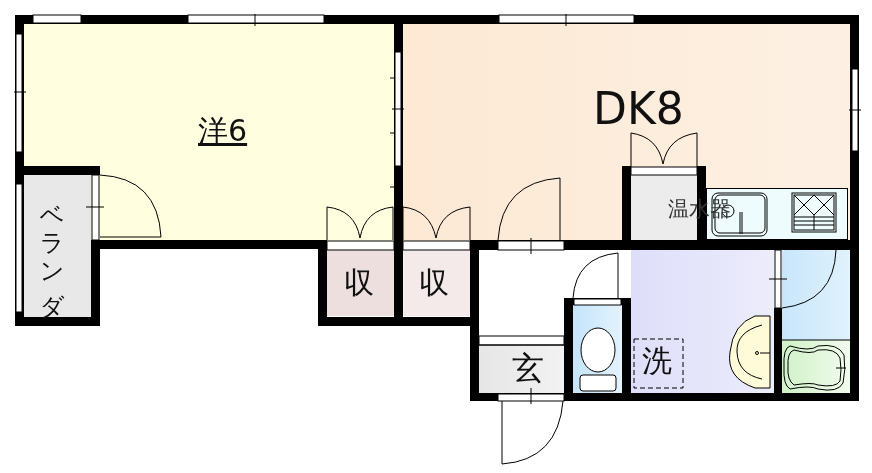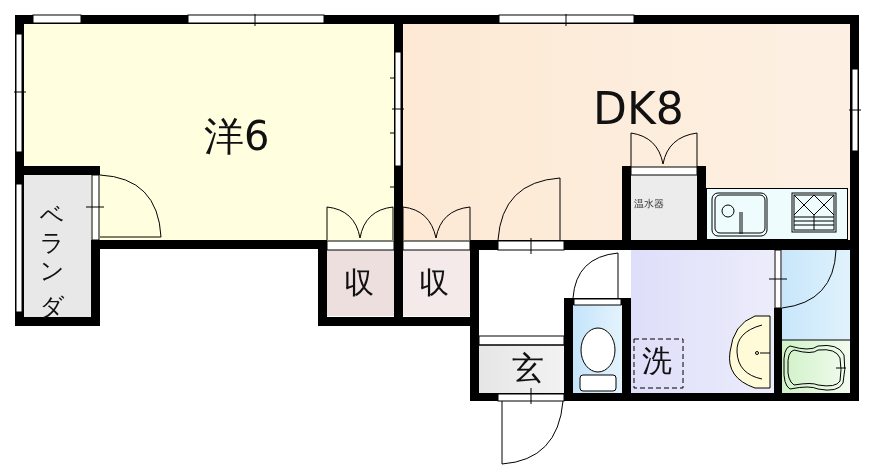--- a/index.html
+++ b/index.html
@@ -153,20 +153,20 @@
 
   <g stroke="#000" stroke-width="1" fill="none">
     <path d="M790 346 Q810 352 818 346 Q838 343 844 355 Q846 370 843 383 Q838 393 818 389 Q810 385 790 389 Q783 385 784 367 Q783 348 790 346 Z"></path>
     <path d="M794 350 Q812 355 818 350 Q836 348 840 358 Q842 370 840 381 Q836 388 818 385 Q812 382 794 385 Q787 380 788 367 Q787 352 794 350 Z"></path>
     <line x1="836" y1="368" x2="846" y2="368"></line>
   </g>
 
   <rect x="634" y="339" width="49" height="49" fill="none" stroke="#000" stroke-width="1" stroke-dasharray="5,3"></rect>
 </svg>
 
-<div class="label" style="left:204px;top:116px;font-size:40px;">洋6</div>
+<div class="label" style="left:198px;top:116px;font-size:30px;text-decoration:underline;">洋6</div>
 <div class="label" style="left:593px;top:87px;font-size:44px;">DK8</div>
 <div class="label vert" style="left:40px;top:188px;font-size:24px;">ベランダ</div>
 <div class="label" style="left:344px;top:268px;font-size:30px;">収</div>
 <div class="label" style="left:419px;top:268px;font-size:30px;">収</div>
 <div class="label" style="left:512px;top:352px;font-size:32px;">玄</div>
-<div class="label" style="left:634px;top:199px;font-size:10px;color:#333;">温水器</div>
+<div class="label" style="left:668px;top:199px;font-size:21px;color:#333;">温水器</div>
 <div class="label" style="left:642px;top:346px;font-size:30px;">洗</div>
 
 </body></html>

